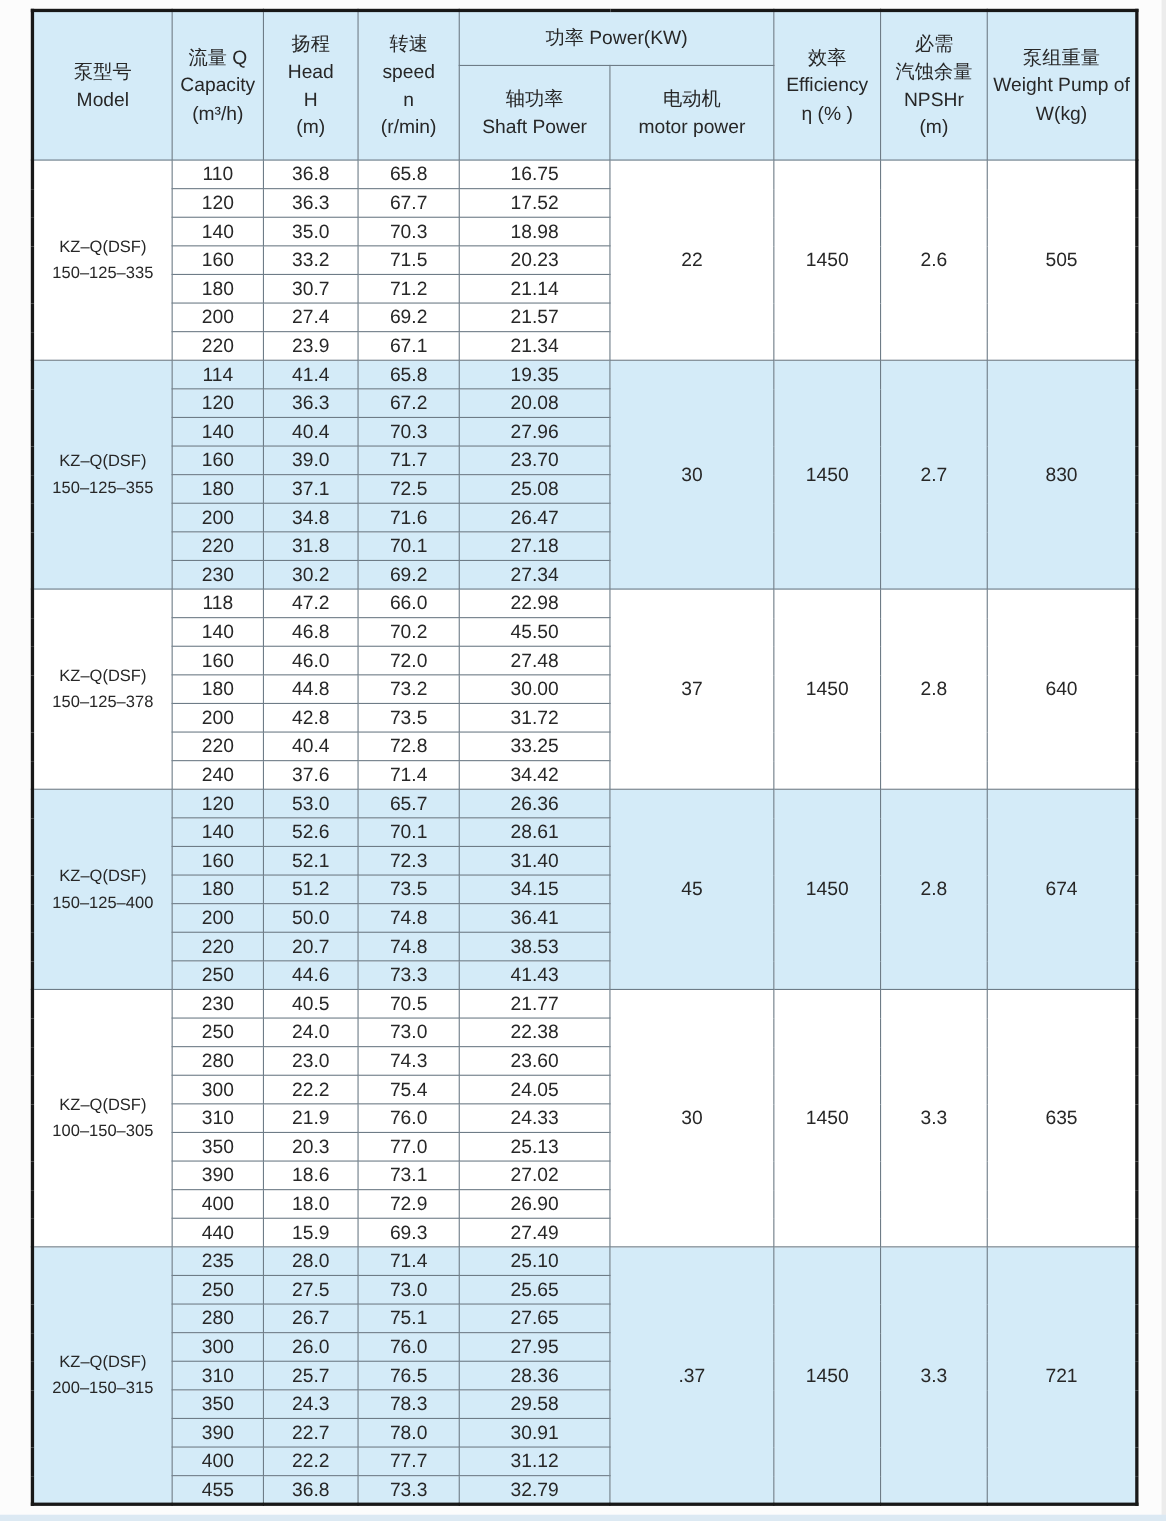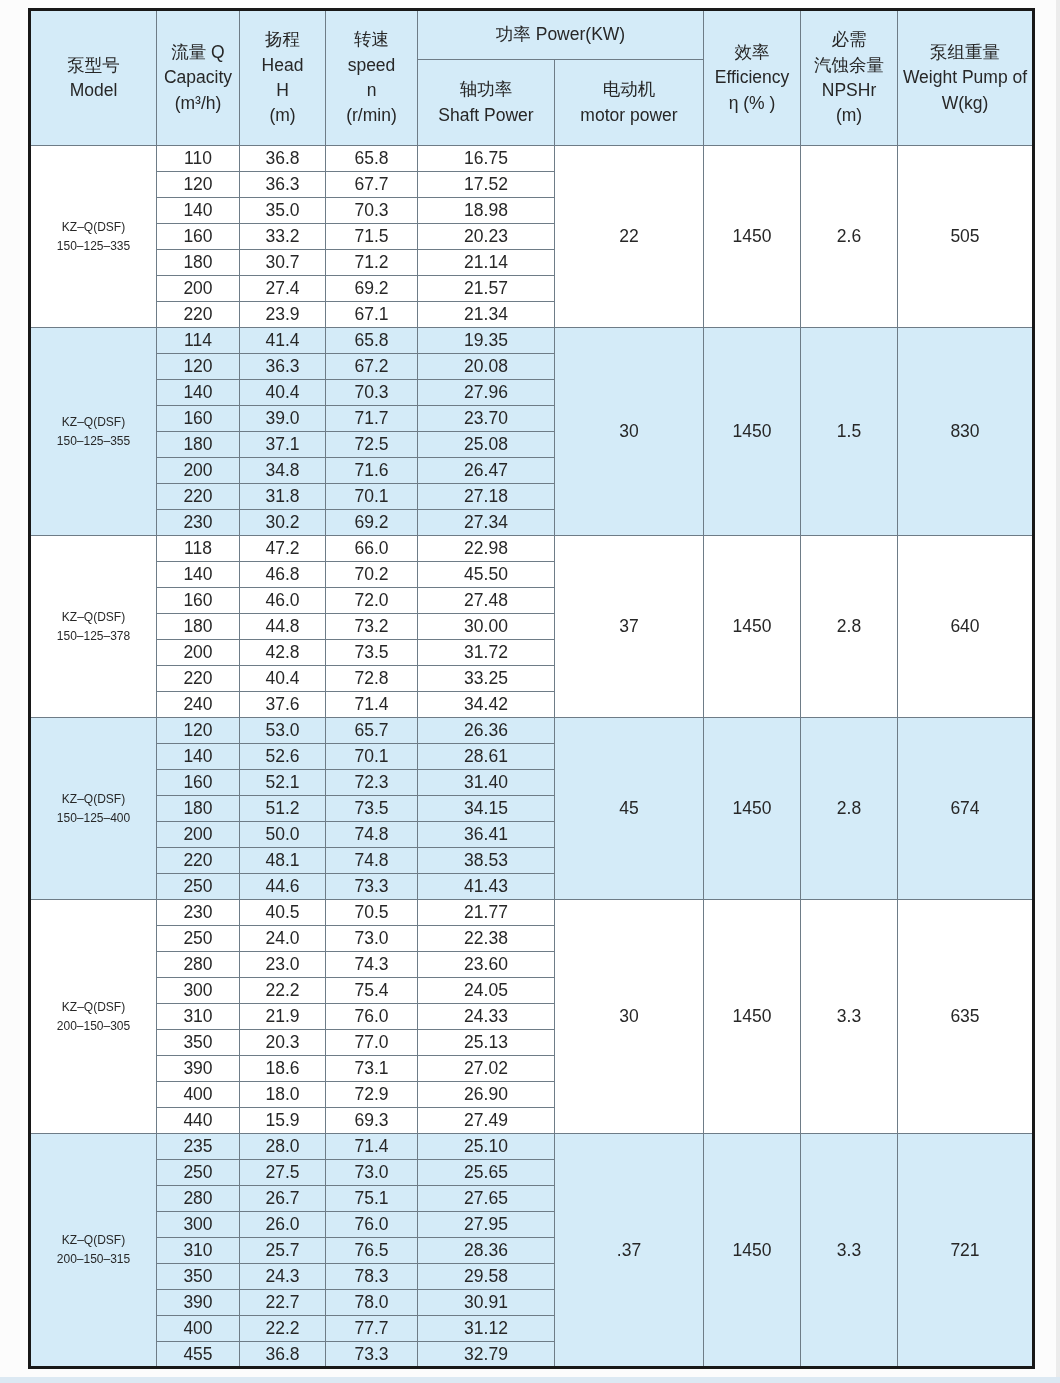--- a/index.html
+++ b/index.html
@@ -28,21 +28,21 @@
     text-align:center;vertical-align:middle;
     font-size:17.5px;font-weight:normal;
     color:var(--text);
   }
   thead th{background:var(--headerBg);line-height:1.45;}
   thead tr.h-row-1{height:50px;}
   thead tr.h-row-2{height:86px;}
   tbody tr{height:26px;}
   tr.stripe td{background:var(--stripeBg);}
   tr.plain td{background:var(--whiteBg);}
-  td.model-cell{line-height:1.55;font-size:12px;}
+  td.model-cell{line-height:1.55;font-size:15px;}
   .bottom-strip{
     position:absolute;left:0;bottom:0;width:1060px;height:6px;
     background:var(--bottomStrip);
   }
   .right-edge{
     position:absolute;right:0;top:0;width:4px;height:1383px;
     background:#ececec;
   }
 </style>
 </head>
@@ -168,21 +168,21 @@
           <td rowspan="8" class="model-cell">
             <div>KZ–Q(DSF)</div>
             <div>150–125–355</div>
           </td>
           <td>114</td>
           <td>41.4</td>
           <td>65.8</td>
           <td>19.35</td>
           <td rowspan="8">30</td>
           <td rowspan="8">1450</td>
-          <td rowspan="8">1.5</td>
+          <td rowspan="8">2.7</td>
           <td rowspan="8">830</td>
         </tr>
         <tr class="stripe">
           <td>120</td>
           <td>36.3</td>
           <td>67.2</td>
           <td>20.08</td>
         </tr>
         <tr class="stripe">
           <td>140</td>
@@ -303,34 +303,34 @@
           <td>34.15</td>
         </tr>
         <tr class="stripe">
           <td>200</td>
           <td>50.0</td>
           <td>74.8</td>
           <td>36.41</td>
         </tr>
         <tr class="stripe">
           <td>220</td>
-          <td>48.1</td>
+          <td>20.7</td>
           <td>74.8</td>
           <td>38.53</td>
         </tr>
         <tr class="stripe">
           <td>250</td>
           <td>44.6</td>
           <td>73.3</td>
           <td>41.43</td>
         </tr>
         <tr class="plain">
           <td rowspan="9" class="model-cell">
             <div>KZ–Q(DSF)</div>
-            <div>200–150–305</div>
+            <div>100–150–305</div>
           </td>
           <td>230</td>
           <td>40.5</td>
           <td>70.5</td>
           <td>21.77</td>
           <td rowspan="9">30</td>
           <td rowspan="9">1450</td>
           <td rowspan="9">3.3</td>
           <td rowspan="9">635</td>
         </tr>

